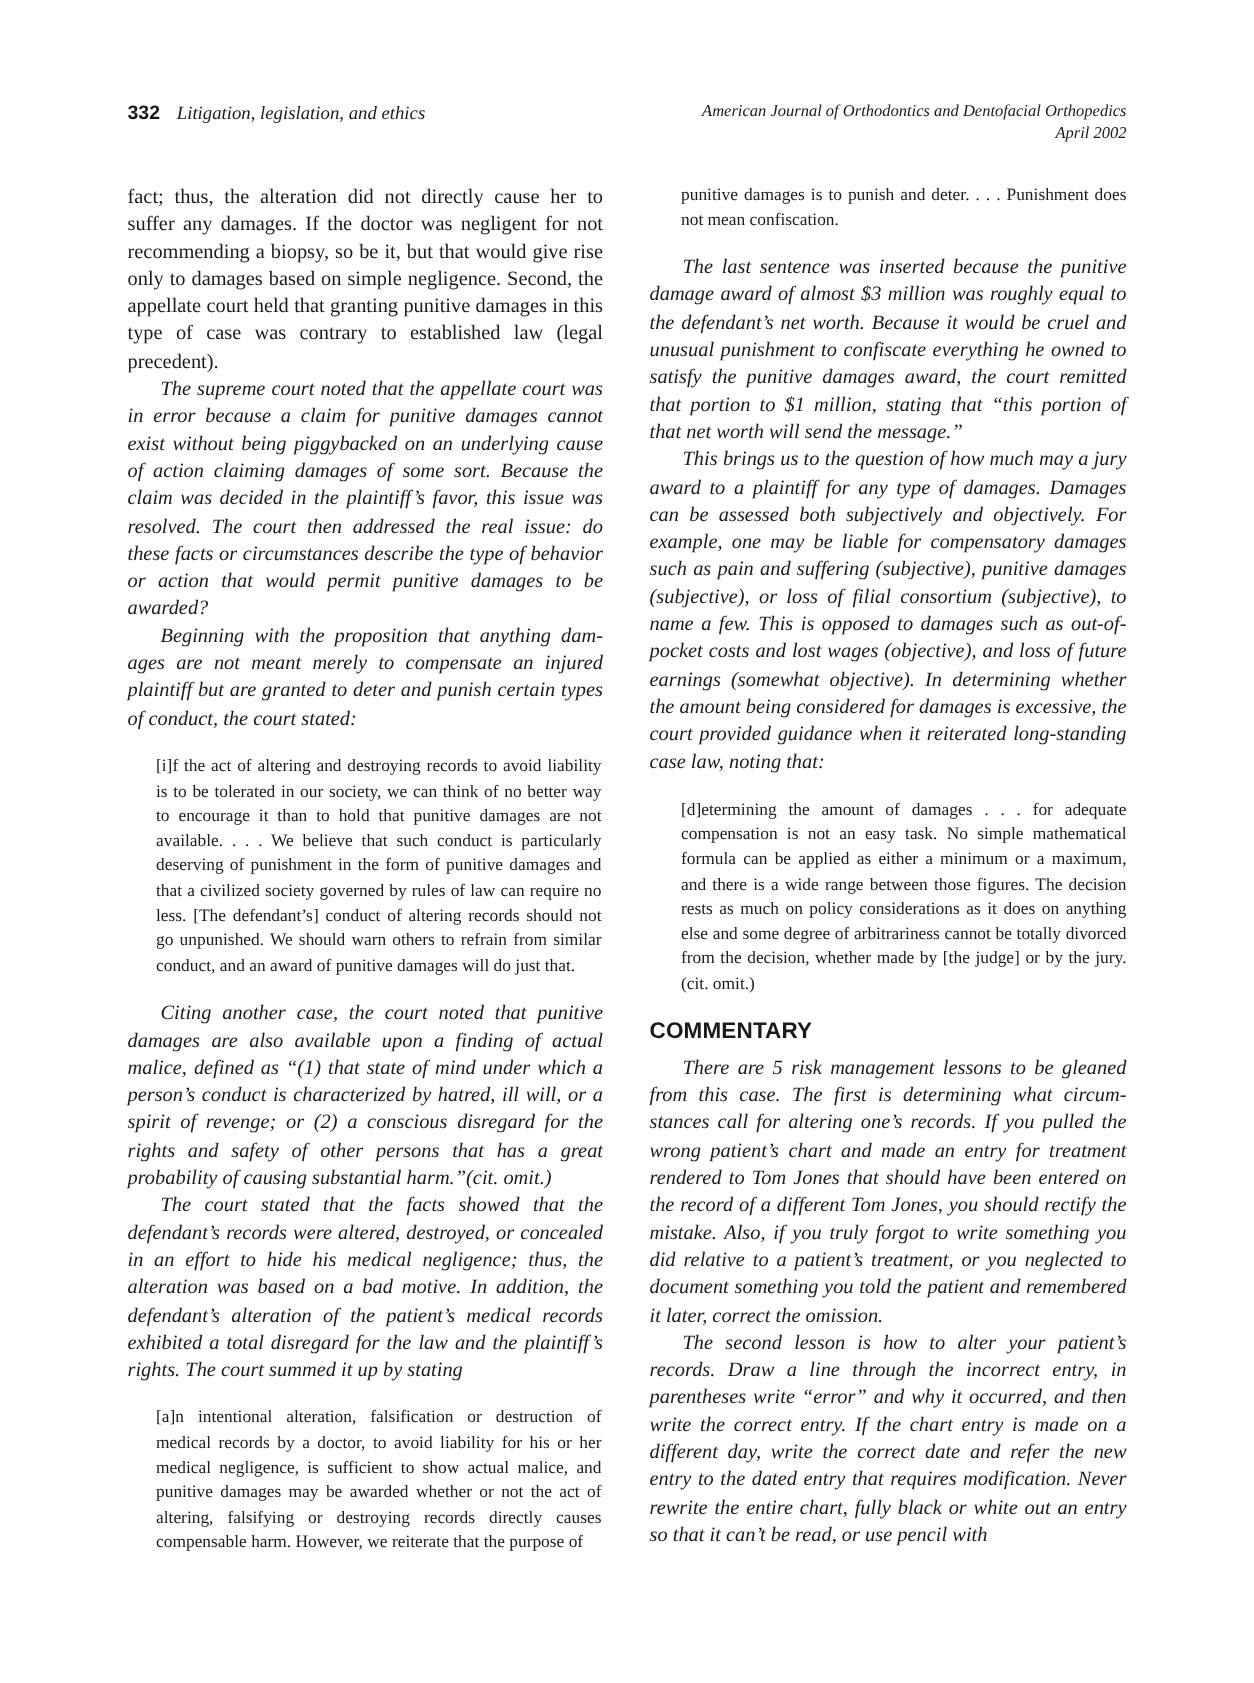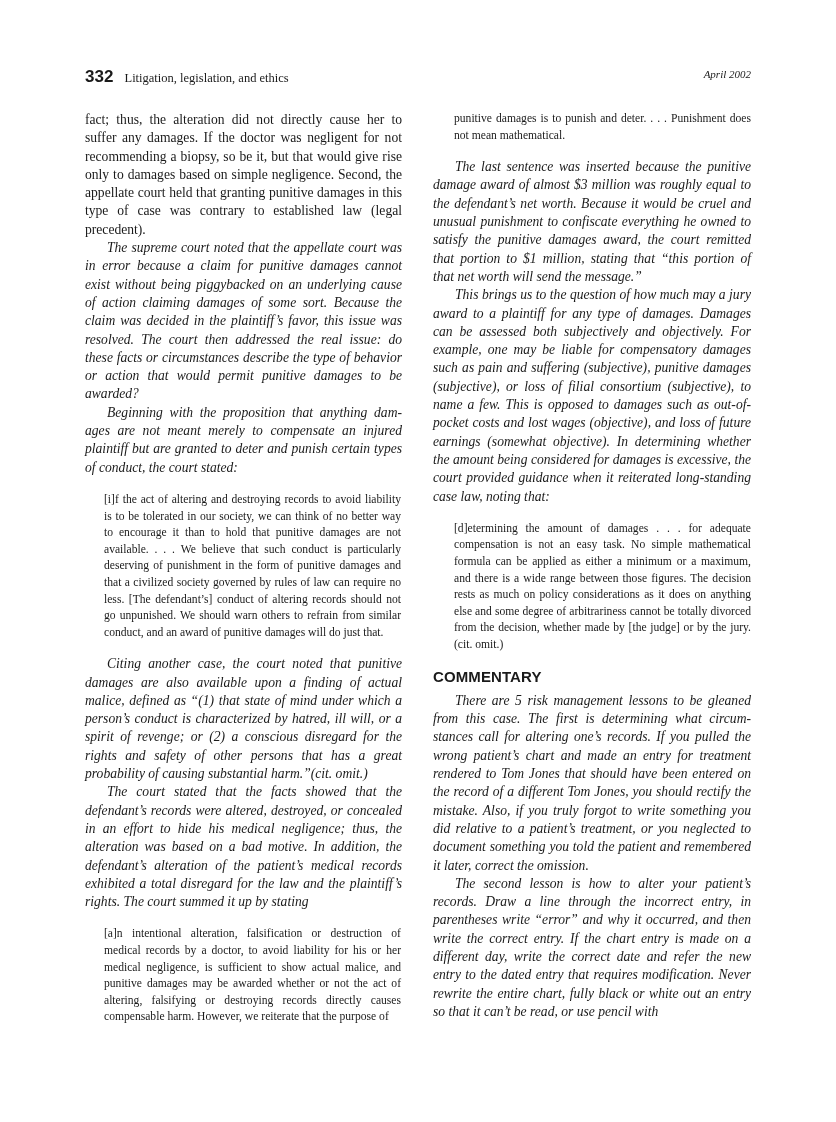--- a/index.html
+++ b/index.html
@@ -2,29 +2,29 @@
 <html><head>
 <meta charset="utf-8">
 <style>
   html, body { margin: 0; padding: 0; background: #ffffff; }
   body { width: 836px; height: 1122px; position: relative; overflow: hidden; color: #1a1a1a; }
   .running-head-left {
     position: absolute; left: 85px; top: 67px;
     font-family: "Liberation Serif", serif; font-size: 12.5px;
   }
   .running-head-left .pageno {
-    font-family: "Liberation Sans", sans-serif; font-weight: bold; font-size: 17px; margin-right: 8px;
+    font-family: "Liberation Sans", sans-serif; font-weight: bold; font-size: 13px; margin-right: 8px;
   }
-  .running-head-left .section { }
+  .running-head-left .section { font-style: italic; }
   .running-head-right {
     position: absolute; right: 85px; top: 67px; text-align: right;
     font-family: "Liberation Serif", serif; font-style: italic; font-size: 11px; line-height: 14.5px;
   }
   .column {
-    position: absolute; top: 111px;
+    position: absolute; top: 122px;
     font-family: "Liberation Serif", serif;
     font-size: 13.6px; line-height: 18.3px; text-align: justify;
   }
   .col-left { left: 85px; width: 317px; }
   .col-right { left: 433px; width: 318px; }
   .column p { margin: 0; text-indent: 0; hyphens: manual; }
   .column p.indent { text-indent: 22px; font-style: italic; }
   .extract {
     margin: 15px 0 14px 19px; width: 297px;
     font-size: 11.6px; line-height: 16.6px; text-align: justify;
@@ -37,34 +37,35 @@
   }
 </style>
 </head>
 <body>
 
 <div class="running-head-left">
   <span class="pageno">332</span>
   <span class="section">Litigation, legislation, and ethics</span>
 </div>
 <div class="running-head-right">
+  <div>American Journal of Orthodontics and Dentofacial Orthopedics</div>
   <div>April 2002</div>
 </div>
 
 <div class="column col-left">
   <p>fact; thus, the alteration did not directly cause her to suffer any damages. If the doctor was negligent for not recommending a biopsy, so be it, but that would give rise only to damages based on simple negligence. Second, the appellate court held that granting punitive damages in this type of case was contrary to established law (legal precedent).</p>
   <p class="indent">The supreme court noted that the appellate court was in error because a claim for punitive damages cannot exist without being piggybacked on an under­lying cause of action claiming damages of some sort. Because the claim was decided in the plaintiff’s favor, this issue was resolved. The court then addressed the real issue: do these facts or circumstances describe the type of behavior or action that would permit punitive damages to be awarded?</p>
   <p class="indent">Beginning with the proposition that anything dam­ages are not meant merely to compensate an injured plaintiff but are granted to deter and punish certain types of conduct, the court stated:</p>
   <div class="extract">[i]f the act of altering and destroying records to avoid liability is to be tolerated in our society, we can think of no better way to encourage it than to hold that punitive damages are not available. . . . We believe that such conduct is particularly deserving of punish­ment in the form of punitive damages and that a civilized society governed by rules of law can require no less. [The defendant’s] conduct of altering records should not go unpunished. We should warn others to refrain from similar conduct, and an award of puni­tive damages will do just that.</div>
   <p class="indent">Citing another case, the court noted that punitive damages are also available upon a finding of actual malice, defined as “(1) that state of mind under which a person’s conduct is characterized by hatred, ill will, or a spirit of revenge; or (2) a conscious disregard for the rights and safety of other persons that has a great probability of causing substantial harm.”(cit. omit.)</p>
   <p class="indent">The court stated that the facts showed that the defendant’s records were altered, destroyed, or con­cealed in an effort to hide his medical negligence; thus, the alteration was based on a bad motive. In addition, the defendant’s alteration of the patient’s medical records exhibited a total disregard for the law and the plaintiff’s rights. The court summed it up by stating</p>
   <div class="extract">[a]n intentional alteration, falsification or destruction of medical records by a doctor, to avoid liability for his or her medical negligence, is sufficient to show actual malice, and punitive damages may be awarded whether or not the act of altering, falsifying or destroying records directly causes compensable harm. However, we reiterate that the purpose of</div>
 </div>
 
 <div class="column col-right">
-  <div class="extract first">punitive damages is to punish and deter. . . . Punish­ment does not mean mathematical.</div>
+  <div class="extract first">punitive damages is to punish and deter. . . . Punish­ment does not mean confiscation.</div>
   <p class="indent">The last sentence was inserted because the punitive damage award of almost $3 million was roughly equal to the defendant’s net worth. Because it would be cruel and unusual punishment to confiscate everything he owned to satisfy the punitive damages award, the court remitted that portion to $1 million, stating that “this portion of that net worth will send the message.”</p>
   <p class="indent">This brings us to the question of how much may a jury award to a plaintiff for any type of damages. Damages can be assessed both subjectively and objec­tively. For example, one may be liable for compensa­tory damages such as pain and suffering (subjective), punitive damages (subjective), or loss of filial consor­tium (subjective), to name a few. This is opposed to damages such as out-of-pocket costs and lost wages (objective), and loss of future earnings (somewhat objective). In determining whether the amount being considered for damages is excessive, the court provided guidance when it reiterated long-standing case law, noting that:</p>
   <div class="extract">[d]etermining the amount of damages . . . for ade­quate compensation is not an easy task. No simple mathematical formula can be applied as either a minimum or a maximum, and there is a wide range between those figures. The decision rests as much on policy considerations as it does on anything else and some degree of arbitrariness cannot be totally di­vorced from the decision, whether made by [the judge] or by the jury. (cit. omit.)</div>
   <div class="heading">COMMENTARY</div>
   <p class="indent">There are 5 risk management lessons to be gleaned from this case. The first is determining what circum­stances call for altering one’s records. If you pulled the wrong patient’s chart and made an entry for treatment rendered to Tom Jones that should have been entered on the record of a different Tom Jones, you should rectify the mistake. Also, if you truly forgot to write something you did relative to a patient’s treatment, or you neglected to document something you told the patient and remembered it later, correct the omission.</p>
   <p class="indent">The second lesson is how to alter your patient’s records. Draw a line through the incorrect entry, in parentheses write “error” and why it occurred, and then write the correct entry. If the chart entry is made on a different day, write the correct date and refer the new entry to the dated entry that requires modification. Never rewrite the entire chart, fully black or white out an entry so that it can’t be read, or use pencil with</p>
 </div>
 
 </body></html>

